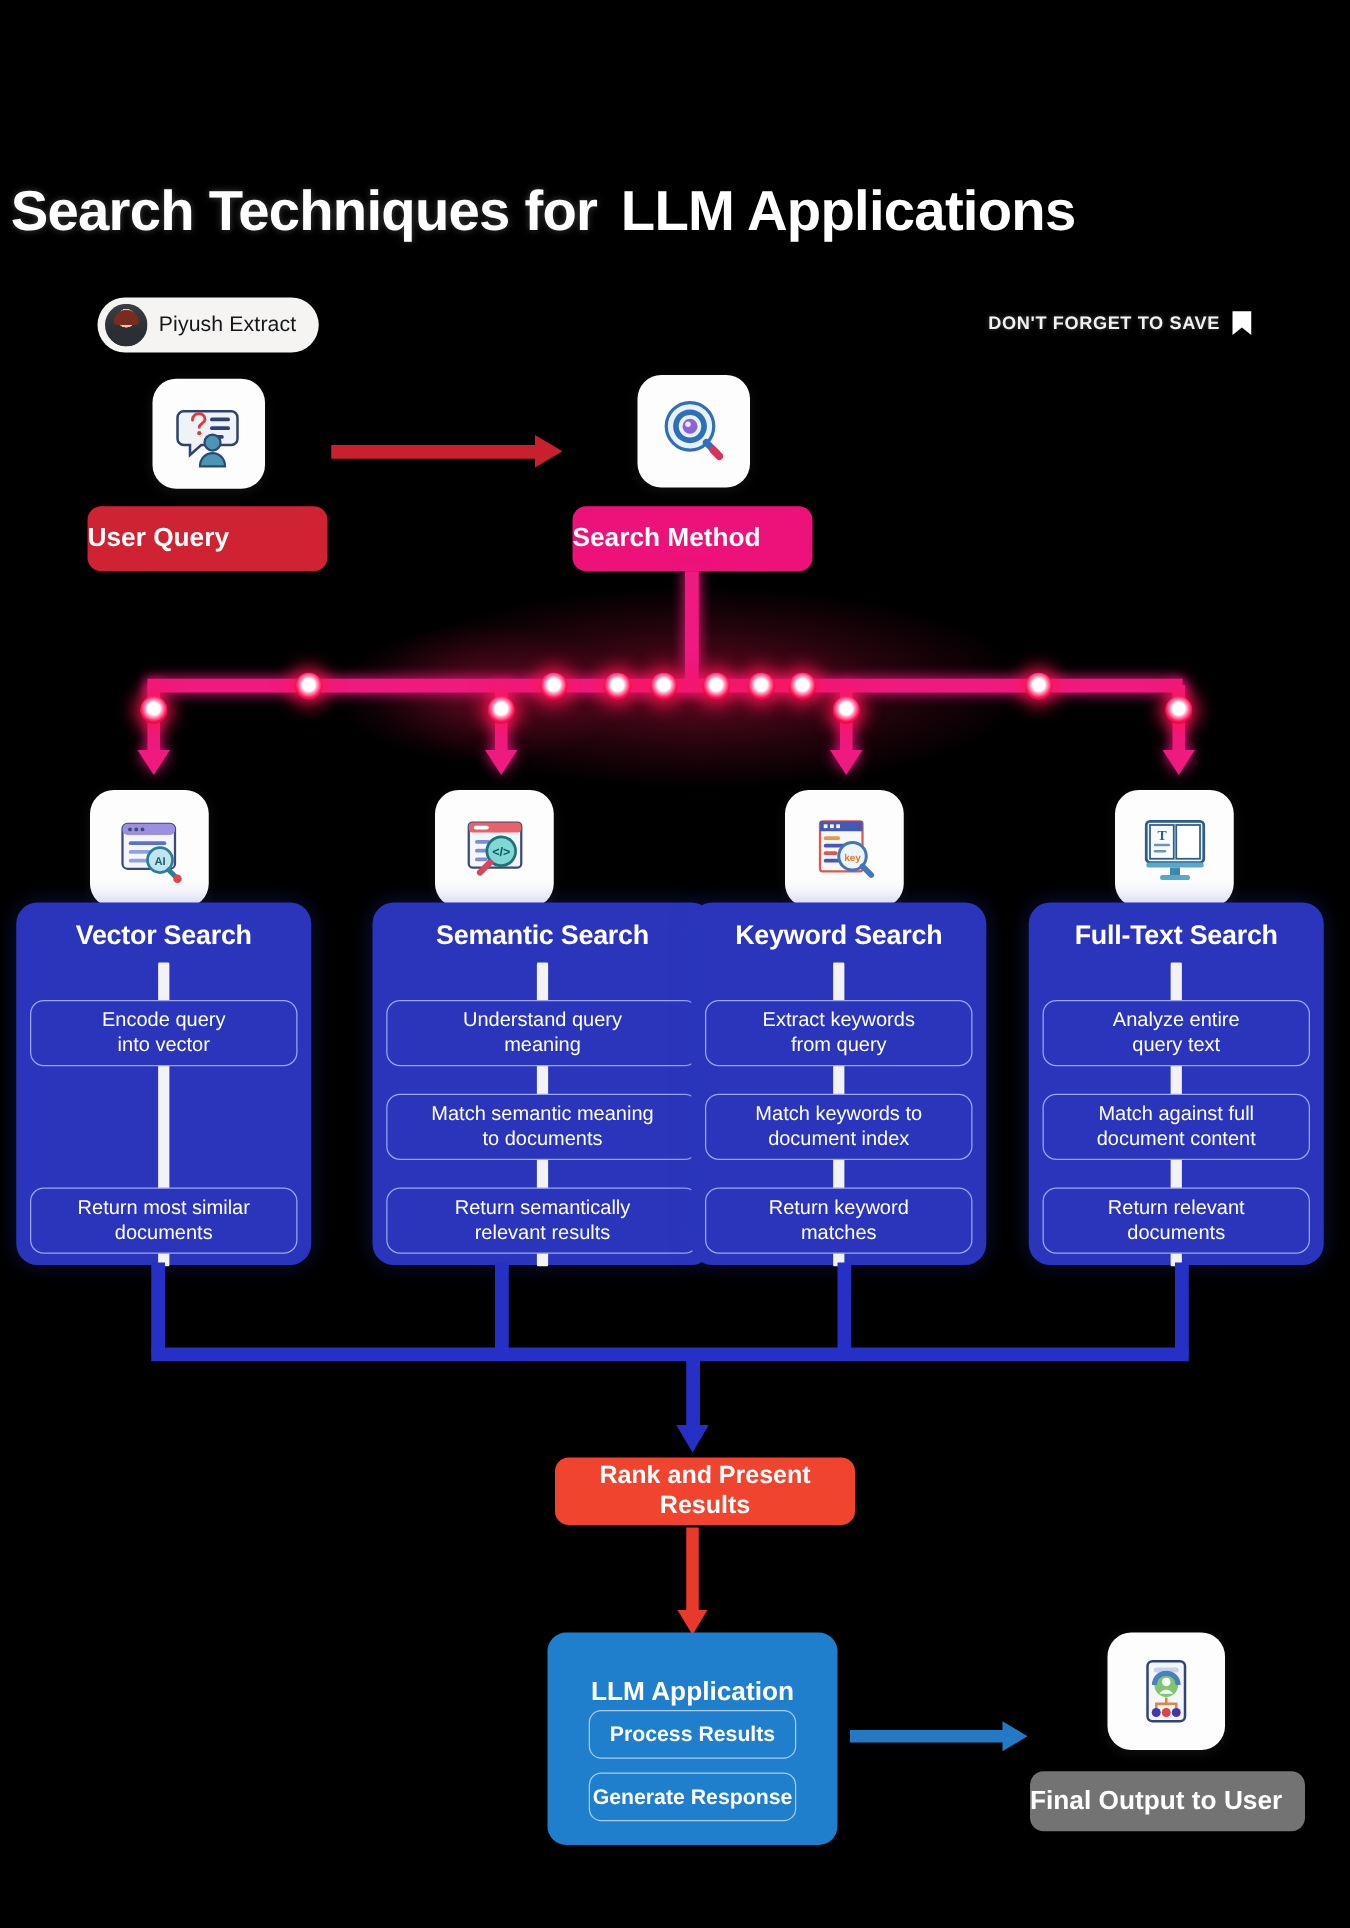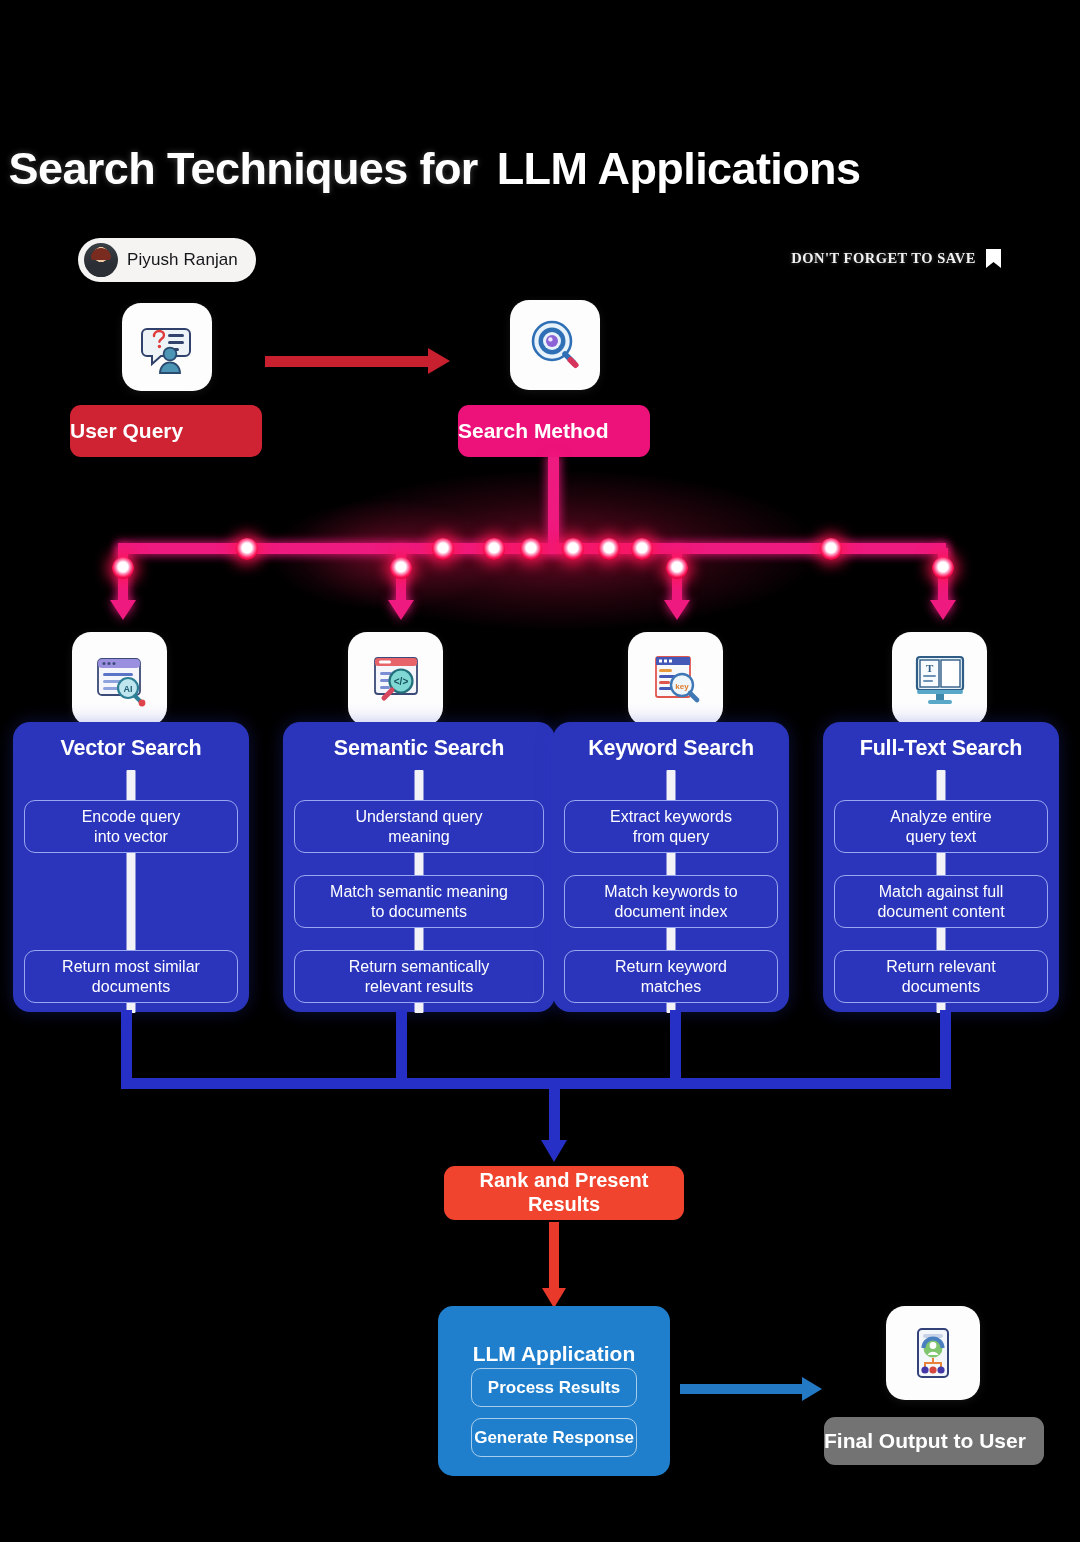--- a/index.html
+++ b/index.html
@@ -46,21 +46,20 @@
   #author .av:after{content:"";position:absolute;left:5px;top:20px;width:24px;height:15px;border-radius:9px 9px 2px 2px;background:#2b2f35;}
   #author .nm{font-size:17px;color:#15161a;font-weight:500;letter-spacing:.1px;}
 
   
   #savenote{
     position:absolute;right:78px;top:248px;display:flex;align-items:center;gap:9px;
   }
   #savenote .txt{
     color:#f2f2f2;font-size:14.5px;font-weight:700;letter-spacing:.5px;
     text-shadow:0 0 4px rgba(255,255,255,.3);
-    font-family:Liberation Serif, serif;
   }
   .bookmark{width:17px;height:21px;display:block;}
 
   
   .tile{
     position:absolute;background:#fdfdfd;border-radius:19px;
     display:flex;align-items:center;justify-content:center;
     box-shadow:0 2px 10px rgba(255,255,255,.07);
   }
   .tile svg{display:block;}
@@ -140,21 +139,21 @@
 
 <div class="stage">
 
   <div id="title">
     <span class="plain">Search Techniques for</span>
     <span class="hl"><span class="blob"></span><span>LLM Applications</span></span>
   </div>
 
   <div id="author">
     <div class="av"></div>
-    <div class="nm">Piyush Ranjan</div>
+    <div class="nm">Piyush Extract</div>
   </div>
 
   <div id="savenote">
     <div class="txt">DON'T FORGET TO SAVE</div>
     <svg class="bookmark" viewBox="0 0 17 21">
       <path d="M1 1h15v19l-7.5-6L1 20z" fill="#fff"></path>
     </svg>
   </div>
 
   <div class="tile" style="left:122px;top:303px;width:90px;height:88px;">
@@ -282,21 +281,21 @@
   </div>
 
   <div class="card" style="left:13px;top:722px;width:236px;height:290px;">
     <div class="ctitle">Vector Search</div>
     <div class="spine"></div>
     <div class="sub s1" style="white-space:pre-line;">Encode query
 into vector</div>
     <div class="sub s3" style="white-space:pre-line;">Return most similar
 documents</div>
   </div>
-  <div class="card" style="left:283px;top:722px;width:272px;height:290px;">
+  <div class="card" style="left:298px;top:722px;width:272px;height:290px;">
     <div class="ctitle">Semantic Search</div>
     <div class="spine"></div>
     <div class="sub s1" style="white-space:pre-line;">Understand query
 meaning</div>
     <div class="sub s2" style="white-space:pre-line;">Match semantic meaning
 to documents</div>
     <div class="sub s3" style="white-space:pre-line;">Return semantically
 relevant results</div>
   </div>
   <div class="card" style="left:553px;top:722px;width:236px;height:290px;">

